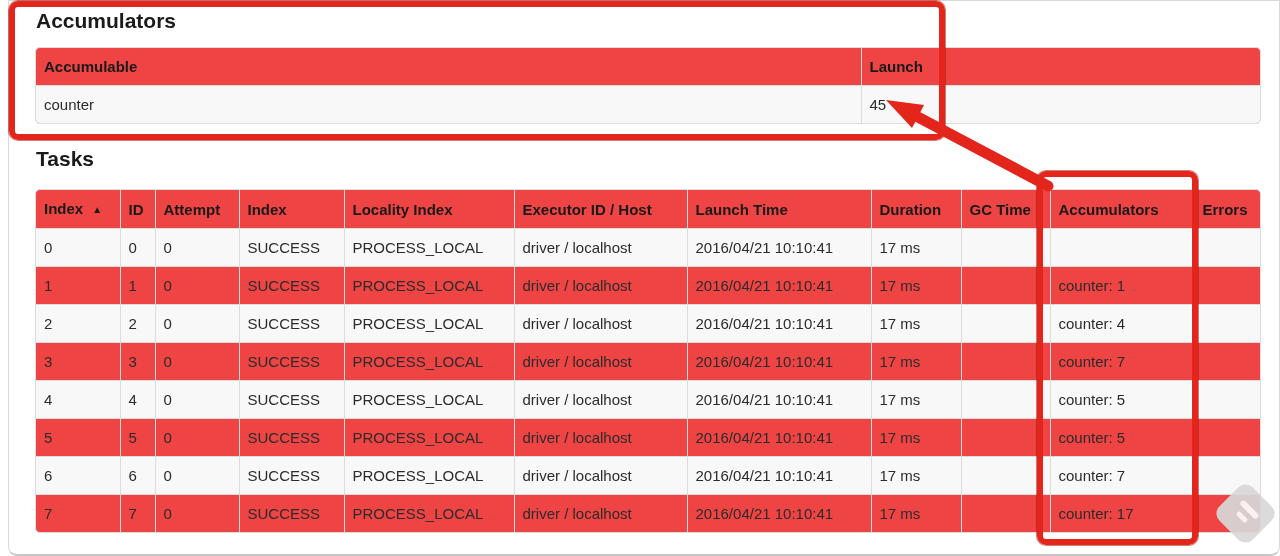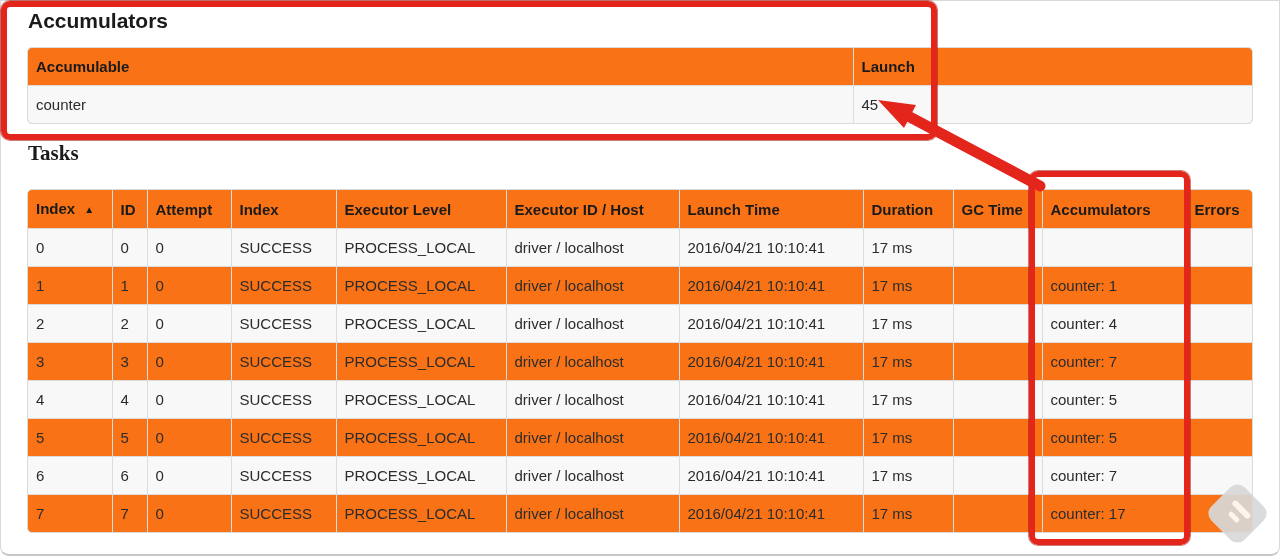--- a/index.html
+++ b/index.html
@@ -7,50 +7,51 @@
   body {
     font-family: "Liberation Sans", "DejaVu Sans", sans-serif;
     color: #2b2b2b;
     width: 1280px; height: 556px;
     position: relative;
     overflow: hidden;
   }
   .page {
     position: absolute; inset: 0;
     background: #fff;
+    margin-left: 8px;
   }
   
   .window-edge {
     position: absolute; inset: 0;
     border: 1px solid #d9d9d9;
     border-bottom: 2px solid #c6c6c6;
     border-radius: 0 0 9px 9px;
     pointer-events: none;
     z-index: 5;
   }
 
   .section-title {
     position: absolute;
     left: 28px;
     font-size: 21px;
     font-weight: bold;
     color: #1a1a1a;
     letter-spacing: 0;
   }
   #acc-title   { top: 9px; }
-  #tasks-title { top: 141px; font-family: Liberation Serif, serif; }
+  #tasks-title { top: 147px; }
 
   .tbl-wrap {
     position: absolute;
     left: 27px;
     width: 1226px;
     border: 1px solid #dcdcdc;
     border-radius: 5px;
     overflow: hidden;
-    background: #f97316;
+    background: #ef4444;
   }
   #acc-table-wrap   { top: 47px; }
   #tasks-table-wrap { top: 189px; }
 
   table {
     width: 100%;
     border-collapse: collapse;
     table-layout: fixed;
   }
   th, td {
@@ -155,21 +156,21 @@
           <col style="width:89px">
         <col style="width:144px">
           <col>
       </colgroup>
       <thead>
           <tr>
             <th>Index<span class="sort-icon">▲</span></th>
             <th>ID</th>
             <th>Attempt</th>
             <th>Index</th>
-            <th>Executor Level</th>
+            <th>Locality Index</th>
             <th>Executor ID / Host</th>
             <th>Launch Time</th>
             <th>Duration</th>
             <th>GC Time</th>
             <th>Accumulators</th>
             <th>Errors</th>
           </tr>
         </thead>
       <tbody>
           <tr>

